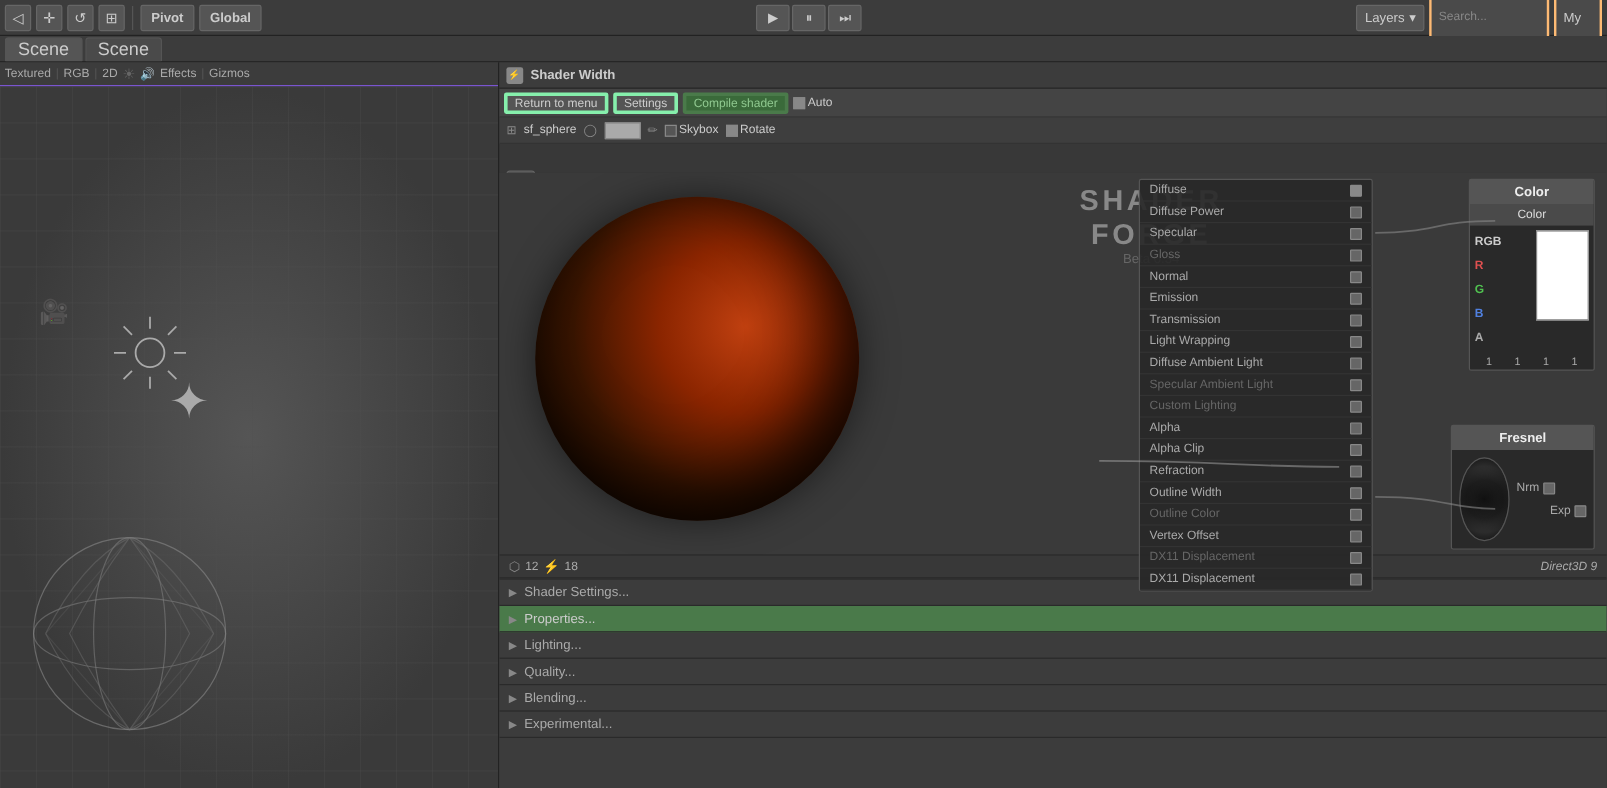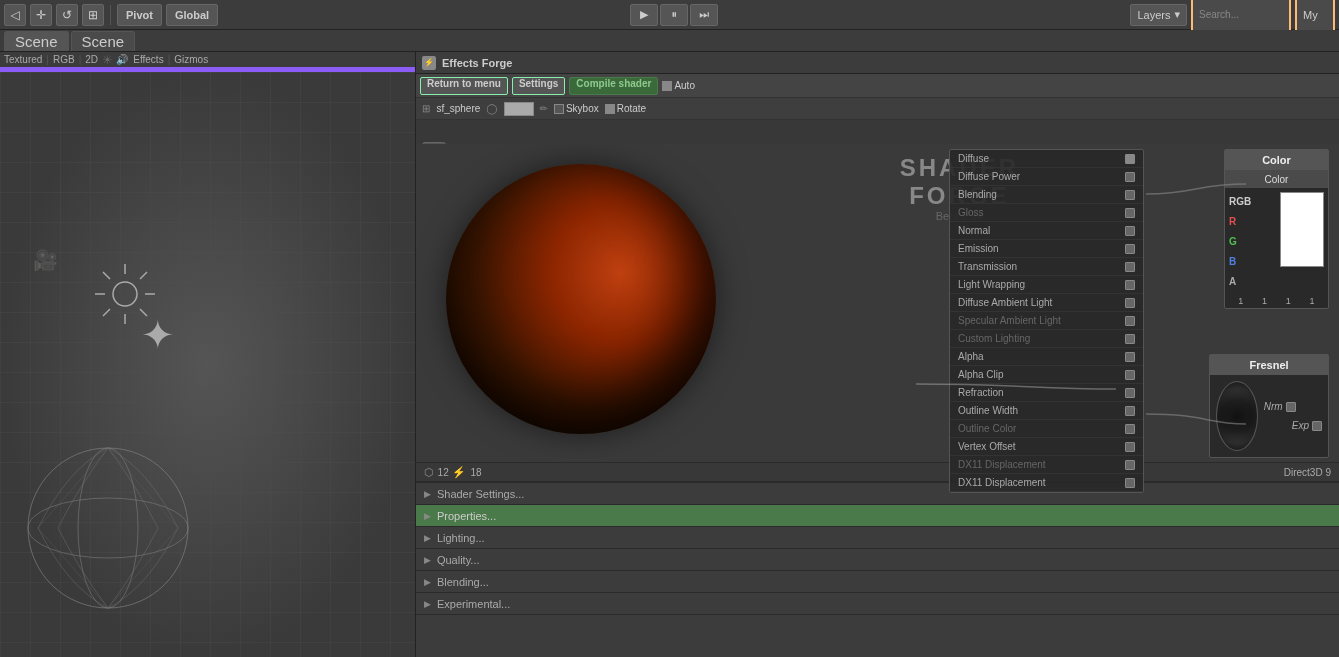--- a/index.html
+++ b/index.html
@@ -132,21 +132,21 @@
     .viewport-left {
       width: 415px;
       height: 100%;
       background: #3a3a3a;
       position: relative;
       overflow: hidden;
     }
     .viewport-tab-bar {
       height: 20px;
       background: #3c3c3c;
-      border-bottom: 5px solid #8b5cf6;
+      border-bottom: 1px solid #8b5cf6;
       display: flex;
       align-items: center;
       padding: 0 4px;
       gap: 4px;
       font-size: 10px;
     }
     .viewport-label {
       color: #aaa;
       font-size: 10px;
     }
@@ -221,28 +221,27 @@
       background: #444;
       border-bottom: 1px solid #333;
       display: flex;
       align-items: center;
       padding: 0 4px;
       gap: 4px;
     }
     .s-btn {
       height: 18px;
       background: #555;
-      border: 1px solid #86efac;
+      border: 3px solid #86efac;
       border-radius: 2px;
       padding: 0 6px;
       color: #ccc;
       font-size: 10px;
-      display: flex; align-items: flex-start;
+      display: flex; align-items: flex-end;
       cursor: pointer;
-      font-weight: bold;
     }
     .s-btn.compile {
       background: #3a6a3a;
       border-color: #4a7a4a;
       color: #8fc88f;
     }
 
     
     .shader-obj-bar {
       height: 22px;
@@ -481,20 +480,21 @@
       position: absolute;
       top: 0; left: 0;
       width: 100%; height: 100%;
       pointer-events: none;
     }
 
     
     .api-badge {
       color: #aaa;
       font-size: 10px;
+      font-style: italic;
     }
   </style>
 </head>
 <body>
 
 <div class="top-toolbar">
   <div class="toolbar-icon">◁</div>
   <div class="toolbar-icon">✛</div>
   <div class="toolbar-icon">↺</div>
   <div class="toolbar-icon">⊞</div>
@@ -576,21 +576,21 @@
         <line x1="30" y1="100" x2="100" y2="180" stroke="#666" stroke-width="1" opacity="0.3"></line>
         <line x1="170" y1="100" x2="100" y2="180" stroke="#666" stroke-width="1" opacity="0.3"></line>
       </svg>
     </div>
   </div>
 
   <div class="shader-panel">
 
     <div class="shader-panel-header">
       <div class="shader-icon">⚡</div>
-      <span class="shader-title">Effects Forge</span>
+      <span class="shader-title">Shader Width</span>
     </div>
 
     <div class="shader-toolbar">
       <div class="s-btn">
         <span>Return to menu</span>
       </div>
       <div class="s-btn">
         <span>Settings</span>
       </div>
       <div class="s-btn compile">
@@ -674,21 +674,21 @@
 
         <div class="prop-row">
           <span class="prop-label">Diffuse</span>
           <div class="prop-socket connected"></div>
         </div>
         <div class="prop-row">
           <span class="prop-label">Diffuse Power</span>
           <div class="prop-socket"></div>
         </div>
         <div class="prop-row">
-          <span class="prop-label">Blending</span>
+          <span class="prop-label">Specular</span>
           <div class="prop-socket"></div>
         </div>
         <div class="prop-row">
           <span class="prop-label dimmed">Gloss</span>
           <div class="prop-socket"></div>
         </div>
         <div class="prop-row">
           <span class="prop-label">Normal</span>
           <div class="prop-socket"></div>
         </div>
@@ -783,21 +783,21 @@
           <span class="ch-val">1</span>
           <span class="ch-val">1</span>
         </div>
       </div>
 
       <div class="fresnel-node" style="top:210px;right:10px;width:120px;">
         <div class="node-header">
           <span>Fresnel</span>
         </div>
 
-        <div style="display:flex;align-items:center;padding:6px;font-style:italic;">
+        <div style="display:flex;align-items:center;padding:6px;">
           <div class="fresnel-preview" style="width:70px;height:70px;margin:0;"></div>
           <div style="display:flex;flex-direction:column;gap:8px;margin-left:6px;">
             <div style="display:flex;align-items:center;gap:3px;">
               <span style="font-size:10px;color:#aaa;">Nrm</span>
               <div class="prop-socket"></div>
             </div>
             <div style="display:flex;align-items:center;gap:3px;">
               <span style="font-size:10px;color:#aaa;margin-left:28px;">Exp</span>
               <div class="prop-socket"></div>
             </div>

